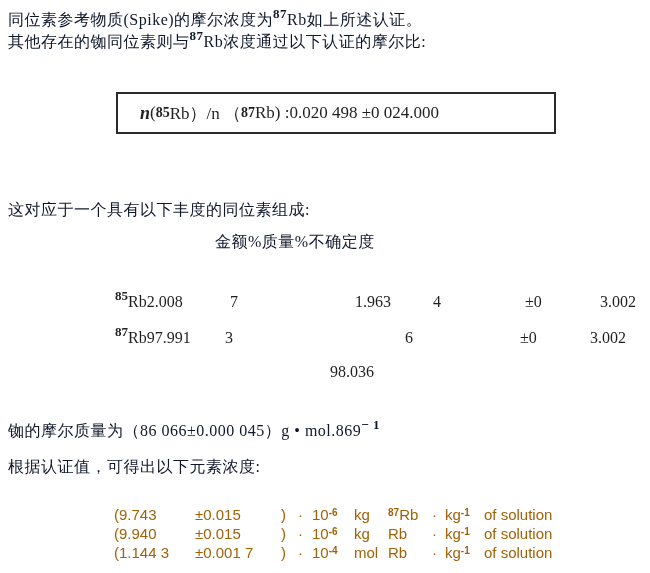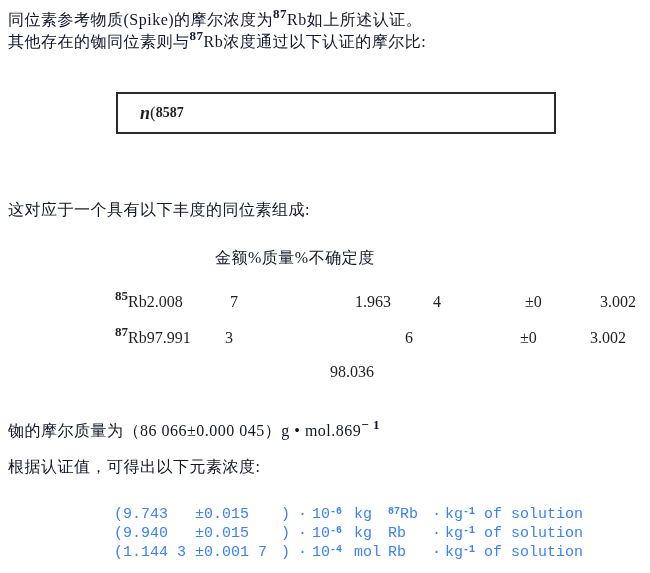--- a/index.html
+++ b/index.html
@@ -37,23 +37,23 @@
   }
   .formula-box .nvar { font-style: italic; font-weight: bold; font-size: 18px; }
   .formula-box sup.big { font-size: 14px; vertical-align: 8px; }
   
   .comp-row { position: absolute; height: 24px; font-size: 16px; }
   .comp-cell { position: absolute; white-space: pre; }
   
   .conc-block {
     position: absolute;
     left: 114px; top: 506px;
-    font-family: Liberation Mono, monospace;
+    font-family: Liberation Sans, sans-serif;
     font-size: 15px;
-    color: #3b82f6;
+    color: #a16207;
   }
   .conc-row { position: relative; height: 19px; white-space: pre; }
   .conc-cell { position: absolute; top: 0; white-space: pre; }
   .conc-cell sup { font-weight: bold; font-size: 10px; vertical-align: 4px; line-height: 0; }
   .c1  { left: 0; }
   .c2  { left: 81px; }
   .c3  { left: 167px; }
   .c4  { left: 184px; }
   .c5  { left: 198px; }
   .c6  { left: 240px; }
@@ -63,26 +63,26 @@
   .c10 { left: 370px; }
 </style>
 </head>
 <body>
 
 <p class="abs cjk-line" style="left:8px; top:10px;"><span>同位素参考物质(Spike)的摩尔浓度为</span><sup class="big">87</sup><span>Rb如上所述认证。</span></p>
 
 <p class="abs cjk-line" style="left:8px; top:32px;"><span>其他存在的铷同位素则与</span><sup class="big">87</sup><span>Rb浓度通过以下认证的摩尔比:</span></p>
 
 <div class="formula-box">
-  <span class="nvar">n</span><span>(</span><sup class="big">85</sup><sup class="big">87</sup>
+  <span class="nvar">n</span><span>(</span><sup class="big">85</sup><span>Rb）/n （</span><sup class="big">87</sup><span>Rb) :0.020 498 ±0 024.000</span>
 </div>
 
 <p class="abs cjk-line" style="left:8px; top:200px;">这对应于一个具有以下丰度的同位素组成:</p>
 
-<p class="abs cjk-line" style="left:215px; top:248px;">金额%质量%不确定度</p>
+<p class="abs cjk-line" style="left:215px; top:232px;">金额%质量%不确定度</p>
 
 <div class="comp-row" style="left:114px; top:293px; width:536px;">
   <span class="comp-cell" style="left:1px;"><sup class="big">85</sup><span>Rb2.008</span></span>
   <span class="comp-cell" style="left:116px;">7</span>
   <span class="comp-cell" style="left:241px;">1.963</span>
   <span class="comp-cell" style="left:319px;">4</span>
   <span class="comp-cell" style="left:411px;">±0</span>
   <span class="comp-cell" style="left:486px;">3.002</span>
 </div>
 

